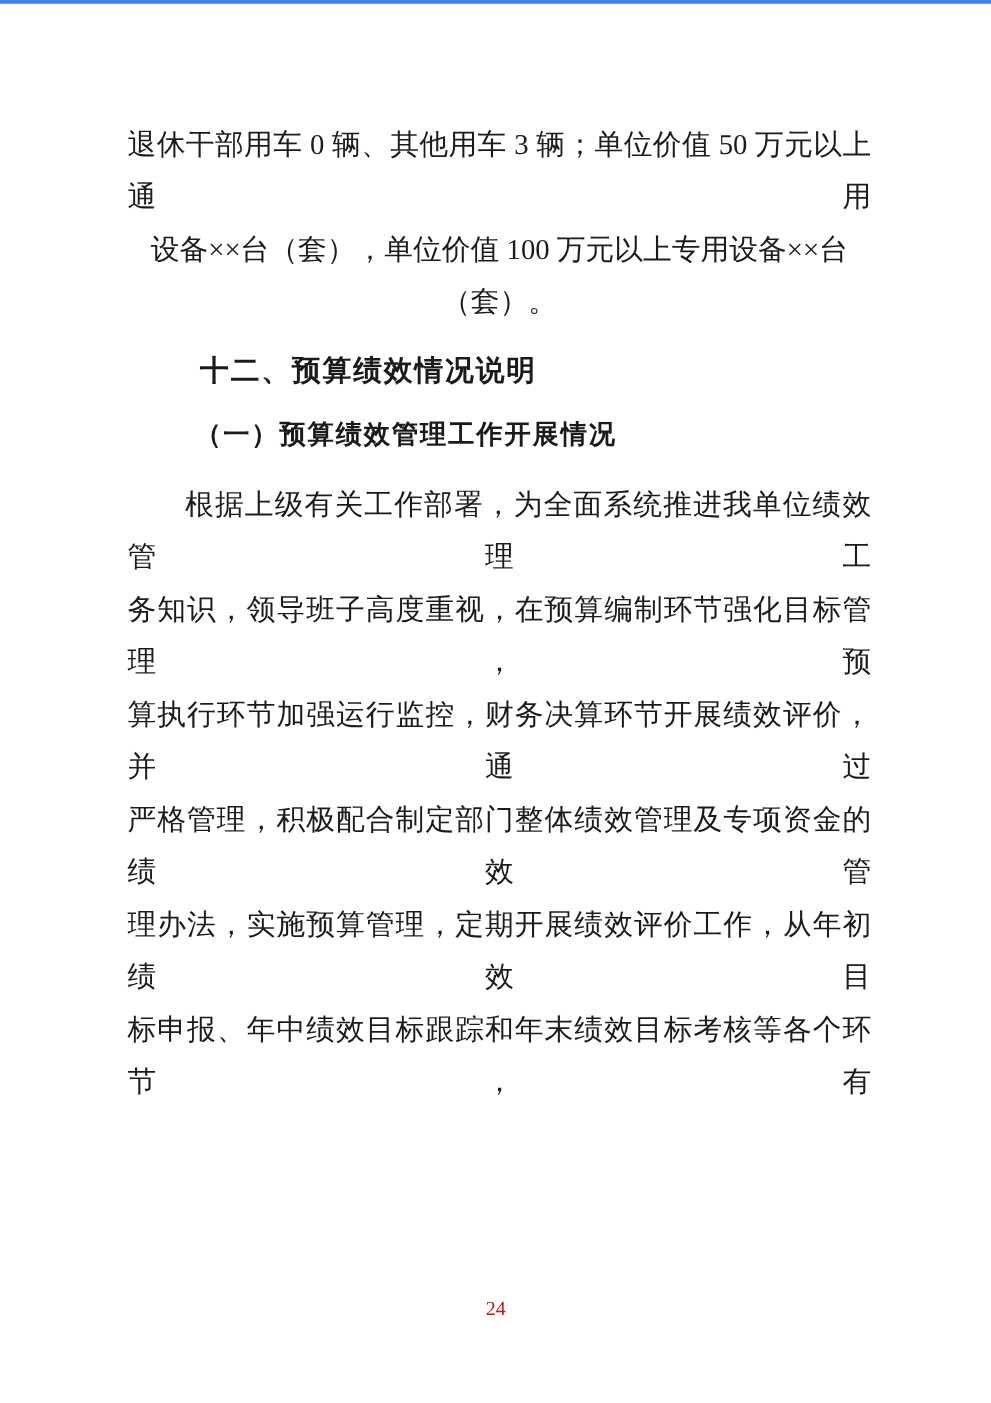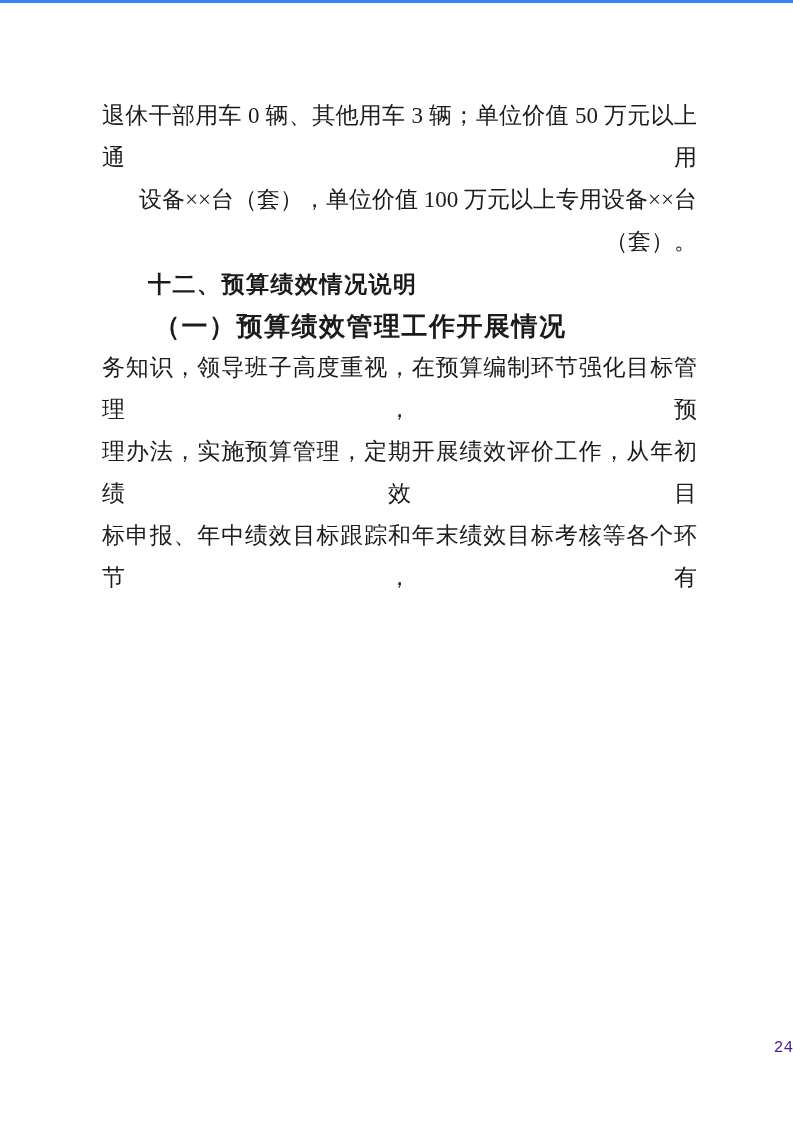--- a/index.html
+++ b/index.html
@@ -21,65 +21,68 @@
   }
   .t {
     margin: 0;
     font-size: 23px;
     line-height: 42px;
     font-family: "Liberation Serif", "DejaVu Serif", serif;
   }
   
   .jl { text-align: justify; text-align-last: justify; }
   
-  .el { text-align: right; }
+  .el { text-align: center; }
   
   .ind { text-indent: 2em; }
   .h-sec {
-    margin: 0;
+    margin: 12px;
     font-family: "Liberation Sans", "DejaVu Sans", sans-serif;
     font-size: 23px;
     line-height: 42px;
     font-weight: 600;
     text-indent: 2em;
     letter-spacing: 1.5px;
   }
   .h-sub {
-    margin: 0;
-    font-family: Liberation Sans, sans-serif;
-    font-size: 26px;
+    margin: 12px;
+    font-family: Liberation Mono, monospace;
+    font-size: 21px;
     line-height: 42px;
     font-weight: 700;
     text-indent: 2em;
     letter-spacing: 1.5px;
   }
   .pageno {
     position: absolute;
     left: 0;
     right: 0;
     top: 1036px;
-    text-align: right;
-    font-family: Liberation Mono, monospace;
+    text-align: center;
+    font-family: Liberation Serif, serif;
     font-size: 16px;
-    color: #4c1d95;
+    color: #b91c1c;
   }
 </style>
 </head>
 <body>
 
 <div class="page">
   <div class="content">
 
     <p class="t jl">退休干部用车 0 辆、其他用车 3 辆；单位价值 50 万元以上通用</p>
     <p class="t el">设备××台（套），单位价值 100 万元以上专用设备××台（套）。</p>
 
     <h2 class="h-sec">十二、预算绩效情况说明</h2>
 
     <h3 class="h-sub">（一）预算绩效管理工作开展情况</h3>
 
+    <p class="t jl ind">根据上级有关工作部署，为全面系统推进我单位绩效管理工</p>
     <p class="t jl">务知识，领导班子高度重视，在预算编制环节强化目标管理，预</p>
+    <p class="t jl">算执行环节加强运行监控，财务决算环节开展绩效评价，并通过</p>
+    <p class="t jl">严格管理，积极配合制定部门整体绩效管理及专项资金的绩效管</p>
     <p class="t jl">理办法，实施预算管理，定期开展绩效评价工作，从年初绩效目</p>
     <p class="t jl">标申报、年中绩效目标跟踪和年末绩效目标考核等各个环节，有</p>
 
   </div>
 
   <div class="pageno">24</div>
 </div>
 
 </body></html>

